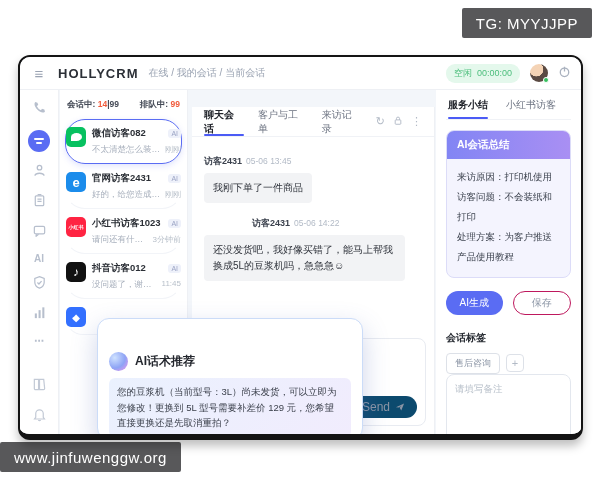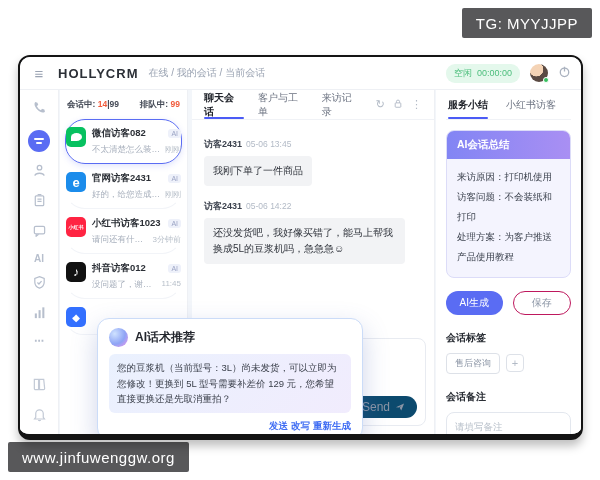--- a/index.html
+++ b/index.html
@@ -1,21 +1,21 @@
 <!DOCTYPE html>
 <html><head>
 <meta charset="utf-8">
 <style>
   * { margin:0; padding:0; box-sizing:border-box; }
   html,body { width:600px; height:480px; overflow:hidden; background:#fff;
     font-family:"Liberation Sans","DejaVu Sans",sans-serif; }
   .badge { position:absolute; background:#58585a; color:#fff; display:flex;
     align-items:center; padding:0 14px; font-size:15px; letter-spacing:.5px; }
   #tg-badge { top:8px; right:8px; height:30px; border-radius:2px; }
-  #site-badge { bottom:8px; left:8px; height:30px; border-radius:2px; }
+  #site-badge { bottom:8px; left:0; height:30px; border-radius:2px; }
 
   
   .window { position:absolute; left:18px; top:55px; width:565px; height:385px;
     background:#f3f6fa; border:2px solid #141414; border-bottom-width:6px;
     border-radius:12px; overflow:hidden; box-shadow:0 6px 10px rgba(0,0,0,.25); }
 
   
   .topbar { height:33px; background:#fff; border-bottom:1px solid #eef0f4;
     display:flex; align-items:center; padding:0 10px; gap:10px; }
   .hamburger { color:#9aa3b2; font-size:15px; width:18px; text-align:center; cursor:pointer; }
@@ -61,21 +61,21 @@
   .cmain { flex:1; min-width:0; }
   .crow1 { display:flex; align-items:center; gap:3px; }
   .cname { font-size:9.5px; font-weight:bold; color:#2b2f36; white-space:nowrap; }
   .ai-badge { font-size:7px; background:#eef1fa; color:#9ba4c4; border-radius:3px;
     padding:1px 3px; margin-left:auto; }
   .crow2 { display:flex; font-size:8.5px; color:#a7afbc; margin-top:4px; }
   .cprev { white-space:nowrap; overflow:hidden; text-overflow:ellipsis; flex:1; }
   .ctime { flex:none; margin-left:3px; font-size:8px; color:#b7bfc9; }
 
   
-  .chat { position:absolute; left:172px; top:0; bottom:0; width:243px; background:#fff;
+  .chat { position:absolute; left:172px; top:17px; bottom:0; width:243px; background:#fff;
     border-right:1px solid #eef0f4; }
   .tabs { display:flex; align-items:center; gap:14px; padding:0 12px; height:30px;
     border-bottom:1px solid #f0f2f6; }
   .tab { font-size:10px; color:#6b7280; cursor:pointer; position:relative; height:100%;
     display:flex; align-items:center; }
   .tab.on { color:#23262d; font-weight:bold; }
   .tab.on:after { content:""; position:absolute; left:0; right:0; bottom:0; height:2px;
     background:#4b5bf5; border-radius:2px; }
   .tabs .ticons { margin-left:auto; display:flex; gap:8px; color:#b2bac6; font-size:11px; }
   .msgs { padding:10px 12px; }
@@ -109,21 +109,21 @@
     color:#b2bac6; font-size:11px; line-height:16px; text-align:center; cursor:pointer; background:#fff; }
   .notes { width:100%; height:68px; border:1px solid #e3e7ee; border-radius:8px;
     font-size:9.5px; padding:8px; color:#3c424e; resize:none;
     font-family:"Liberation Sans","DejaVu Sans",sans-serif; }
   .notes::placeholder { color:#b7bfc9; }
 
   
   .popup { position:absolute; left:77px; top:228px; width:266px; height:122px;
     background:#fff; border:1px solid #cbdcf8; border-radius:12px; z-index:50;
     box-shadow:0 10px 26px rgba(80,100,180,.28); padding:9px 11px; }
-  .pop-head { display:flex; align-items:center; gap:7px; }
+  .pop-head { display:flex; align-items:center; gap:7px;margin-top:24px; }
   .orb { width:19px; height:19px; border-radius:50%;
     background:radial-gradient(circle at 30% 30%,#cfe2ff,#8ea4f5 55%,#c79bf0 80%,#f0b9e0); }
   .pop-title { font-size:12px; font-weight:bold; color:#23262d; }
   .pop-body { margin-top:7px; background:linear-gradient(135deg,#eaf1fe,#f1ecfd);
     border-radius:6px; padding:6px 8px; font-size:9.5px; line-height:1.65; color:#3a3f4a; }
   .pop-foot { display:flex; align-items:center; margin-top:7px; }
   .pop-src { font-size:8.5px; color:#9aa3b2; }
   .pop-actions { margin-left:auto; display:flex; gap:3px; }
   .pop-actions span { color:#3d6bf3; font-size:9.5px; font-weight:bold; cursor:pointer; }
 </style>
@@ -287,21 +287,21 @@
           <span>⋮</span>
         </span>
       </div>
 
       <div class="msgs">
         <div class="meta">
           <b>访客2431</b><span>05-06 13:45</span>
         </div>
         <div class="bubble">我刚下单了一件商品</div>
 
-        <div class="meta" style="margin-top:14px;">
+        <div class="meta" style="margin-top:14px;margin-left:48px;">
           <b>访客2431</b><span>05-06 14:22</span>
         </div>
         <div class="bubble">还没发货吧，我好像买错了，能马上帮我换成5L的豆浆机吗，急急急☺</div>
       </div>
 
       <div class="inputbox">
         <button class="sendbtn">
           <span>Send</span>
           <svg width="10" height="10" viewBox="0 0 16 16" fill="#8b95a5">
               <path d="M1.5 8.5l13-6-4.5 11-2.5-4.2L9.8 6 6.3 8.6z"></path>
@@ -329,21 +329,20 @@
         <button class="btn btn-ai">AI生成</button>
         <button class="btn btn-save">保存</button>
       </div>
 
       <div class="sec-title">会话标签</div>
       <div class="tagrow">
         <span class="tagpill">售后咨询</span>
         <span class="tagadd">+</span>
       </div>
 
-      <div class="sec-title">会话备注</div>
       <textarea class="notes" placeholder="请填写备注" style=""></textarea>
     </div>
 
     <div class="popup">
       <div class="pop-head">
         <span class="orb"></span>
         <span class="pop-title">AI话术推荐</span>
       </div>
       <div class="pop-body">您的豆浆机（当前型号：3L）尚未发货，可以立即为您修改！更换到 5L 型号需要补差价 129 元，您希望直接更换还是先取消重拍？</div>
       <div class="pop-foot">

